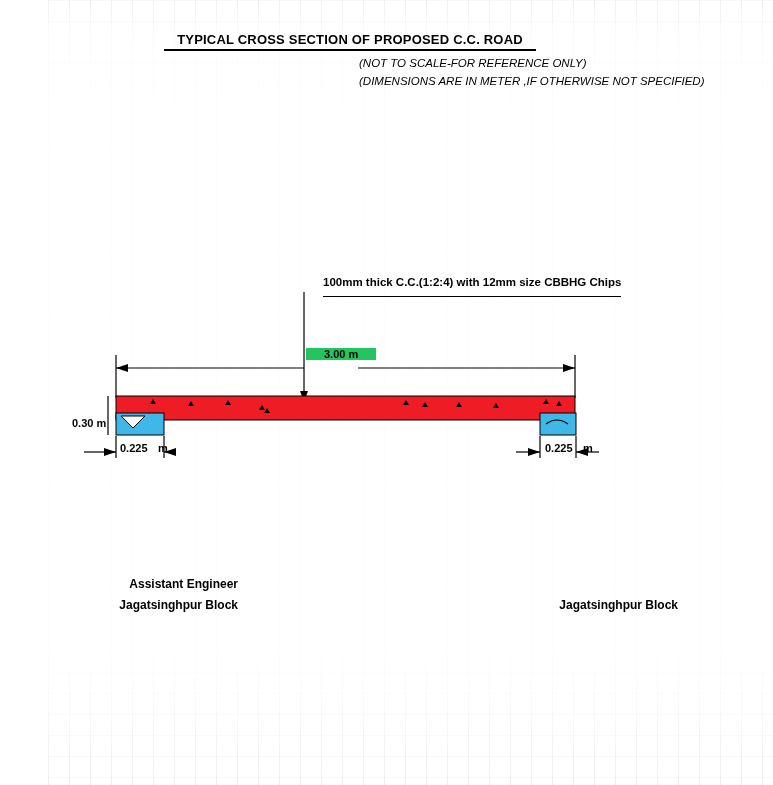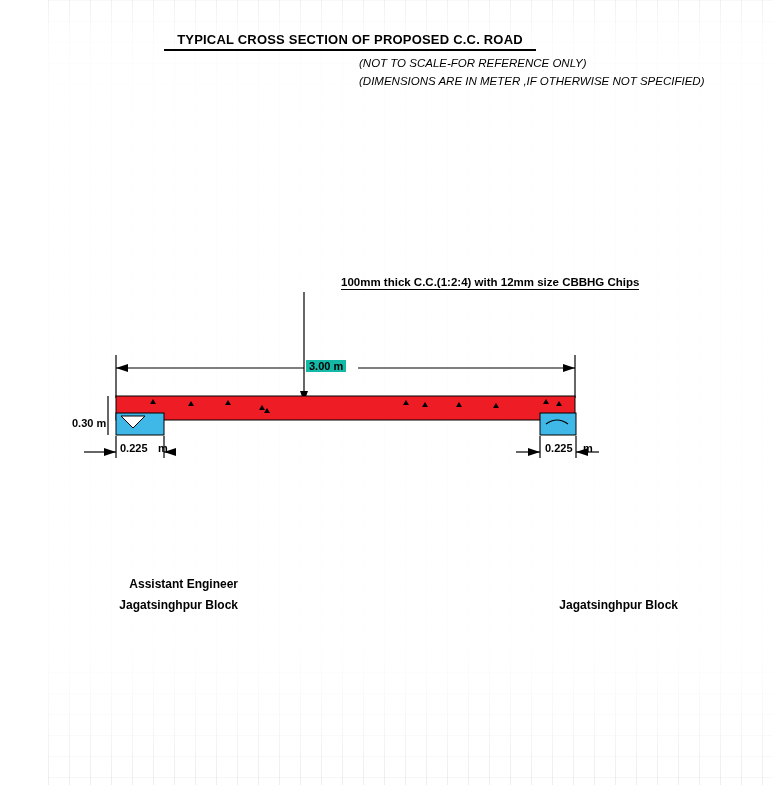--- a/index.html
+++ b/index.html
@@ -73,46 +73,46 @@
     font-size: 11.5px;
     font-style: italic;
     color: #000;
     white-space: nowrap;
   }
   #subtitle-1 { left: 311px; top: 57px; }
   #subtitle-2 { left: 311px; top: 75px; }
 
   .note-label {
     position: absolute;
-    left: 293px;
+    left: 275px;
     top: 276px;
     font-size: 11.5px;
     font-weight: bold;
     color: #000;
     border-bottom: 1.5px solid #000;
-    padding-bottom: 1px;
+    padding-bottom: 8px;
     white-space: nowrap;
   }
 
   
   #drawing {
     position: absolute;
     left: 0; top: 0;
     width: 773px;
     height: 785px;
   }
 
   .dim-text {
     position: absolute;
     font-size: 11px;
     font-weight: bold;
     color: #000;
     white-space: nowrap;
   }
-  #dim-span { left: 258px; top: 360px; background: #14b8a6; padding: 0 3px; }
+  #dim-span { left: 258px; top: 348px; background: #22c55e; padding: 0 18px; }
   #dim-depth { left: 24px; top: 417px; }
   #dim-left-width { left: 72px; top: 442px; }
   #dim-left-unit { left: 110px; top: 442px; }
   #dim-right-width { left: 497px; top: 442px; }
   #dim-right-unit { left: 535px; top: 442px; }
 
   .signature {
     position: absolute;
     font-size: 12px;
     font-weight: bold;

